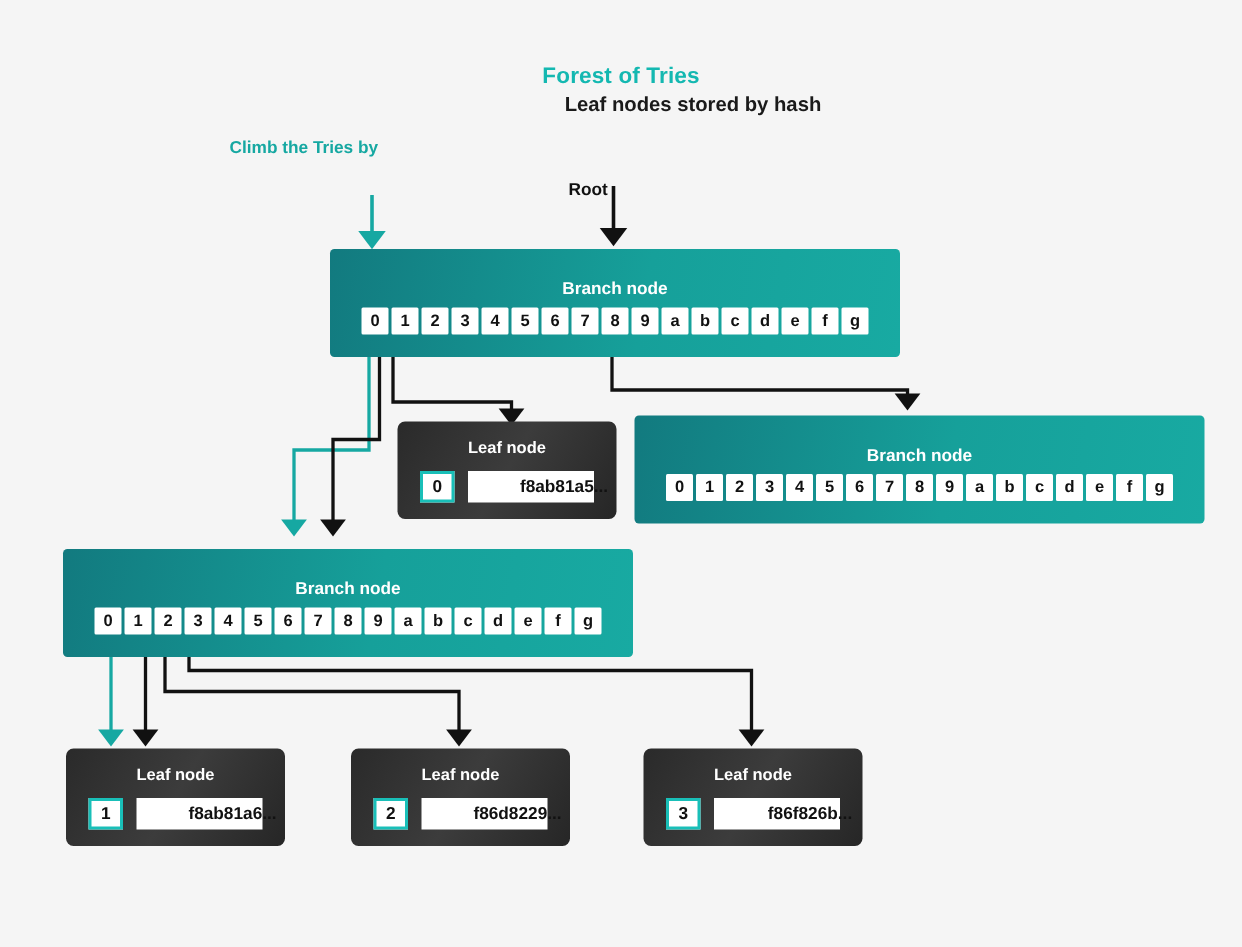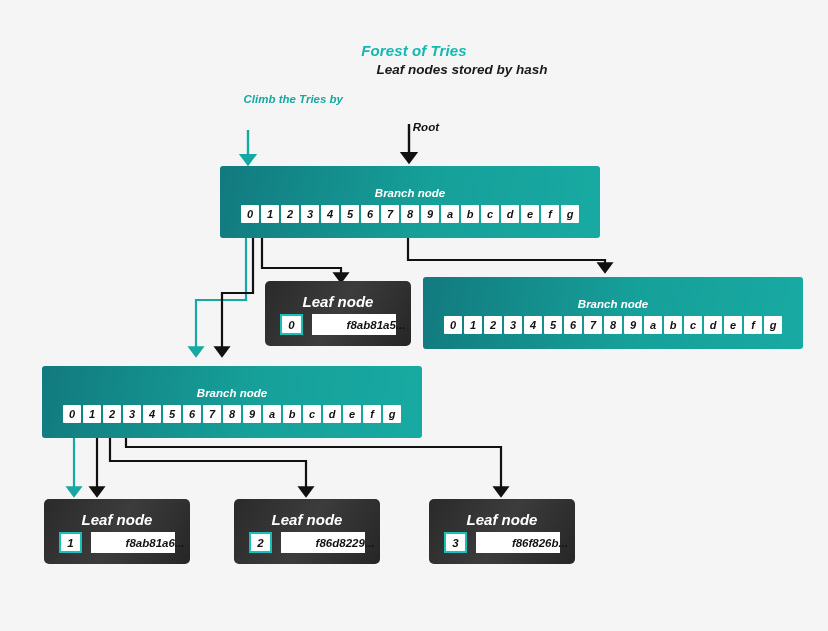--- a/index.html
+++ b/index.html
@@ -13,21 +13,20 @@
     position: relative;
     font-family: "Liberation Sans", sans-serif;
     overflow: hidden;
   }
   #canvas {
     position: absolute;
     left: 0; top: 0;
     width: 828px;
     height: 607px;
     background: #f5f5f5;
-    font-style: italic;
   }
   
   .title {
     position: absolute;
     left: 0; top: 42px;
     width: 828px;
     text-align: center;
     font-size: 15px;
     font-weight: bold;
     color: #14b8b1;
@@ -42,21 +41,21 @@
     font-weight: bold;
     color: #1a1a1a;
     padding-left: 48px;
   }
   
   .annot {
     position: absolute;
     font-size: 11.5px;
     font-weight: bold;
     line-height: 14px;
-    text-align: right;
+    text-align: left;
   }
   .annot.teal { color: #16a8a2; }
   .annot.dark { color: #111111; }
 
   
   .branch {
     position: absolute;
     background: linear-gradient(100deg, #127a7f 0%, #16a09a 55%, #18aaa2 100%);
     border-radius: 3px;
     box-sizing: border-box;
@@ -95,21 +94,21 @@
     border-radius: 5px;
     box-sizing: border-box;
   }
   .leaf-title {
     position: absolute;
     left: 0;
     top: 12px;
     width: 100%;
     text-align: center;
     color: #ffffff;
-    font-size: 15px;
+    font-size: 11px;
     font-weight: bold;
   }
   .leaf-row {
     position: absolute;
     left: 0;
     top: 33px;
     width: 100%;
     display: flex;
     align-items: center;
     justify-content: center;

